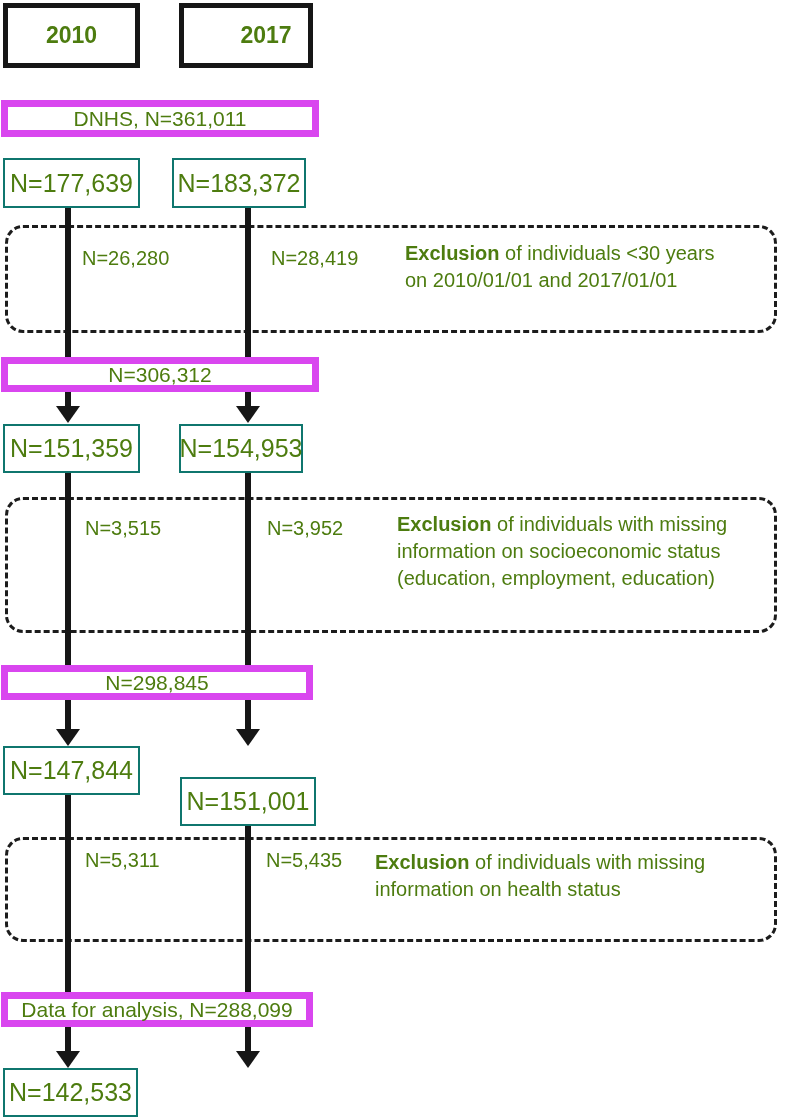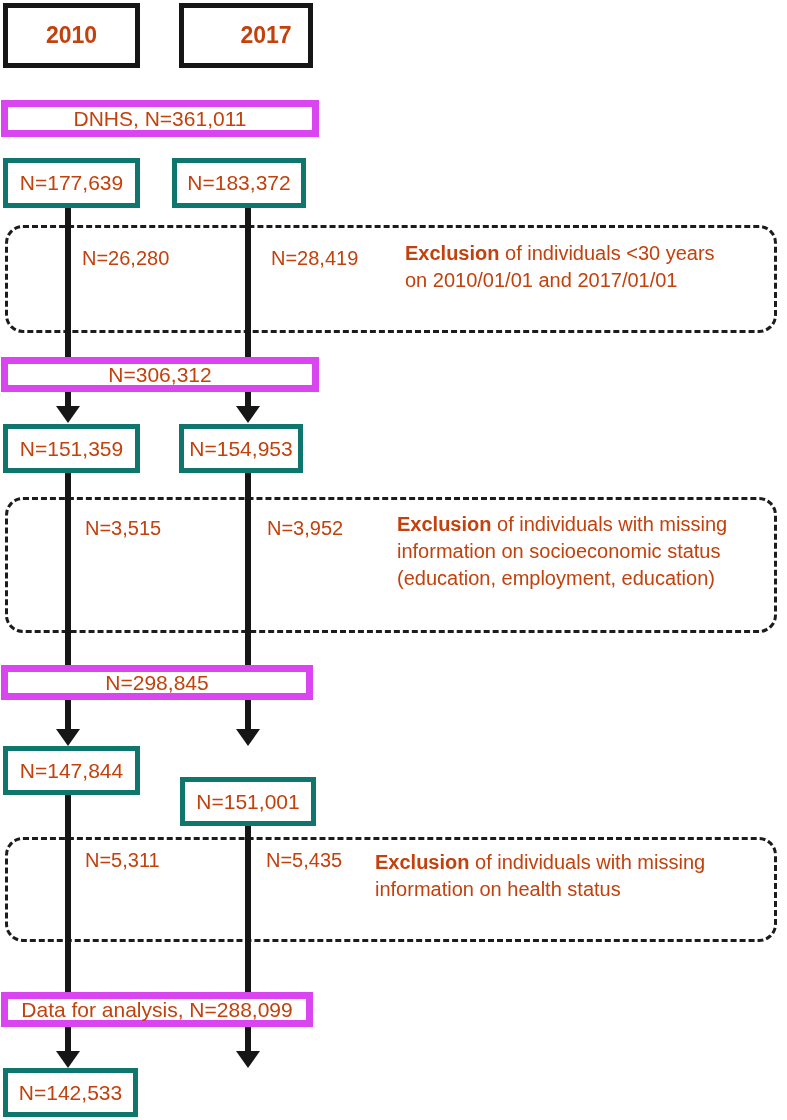--- a/index.html
+++ b/index.html
@@ -3,33 +3,33 @@
 <meta charset="utf-8">
 <style>
   html, body { margin:0; padding:0; background:#ffffff; }
   * { box-sizing: border-box; }
   .stage {
     position: relative;
     width: 787px;
     height: 1120px;
     background: #ffffff;
     font-family: "Liberation Sans", sans-serif;
-    color: #c2410c;
+    color: #4d7c0f;
     overflow: hidden;
   }
   .box {
     position: absolute;
     background: #ffffff;
     display: flex;
     align-items: center;
     justify-content: center;
     text-align: center;
     white-space: nowrap;
   }
-  .thick { border: 5px solid #0f766e; font-size: 21px; align-items: center; }
+  .thick { border: 2px solid #0f766e; font-size: 25px; align-items: center; }
   .thin  { border: 7px solid #d946ef; font-size: 21px; }
   .year  { border: 5px solid #161616; font-size: 23px; font-weight: 700; }
   .dashed {
     position: absolute;
     border: 3px dashed #1c1c1c;
     border-radius: 18px;
     background: transparent;
   }
   .vline { position: absolute; width: 6px; background: #161616; }
   .arrowhead {

